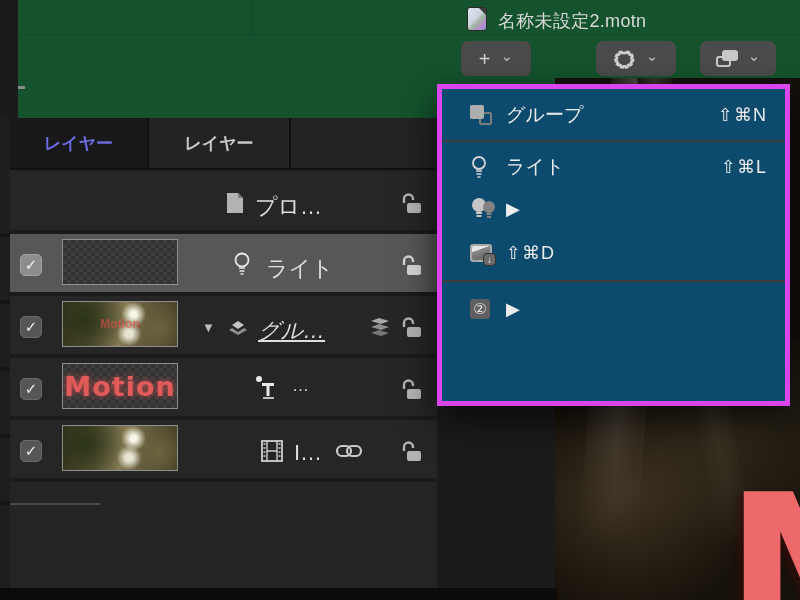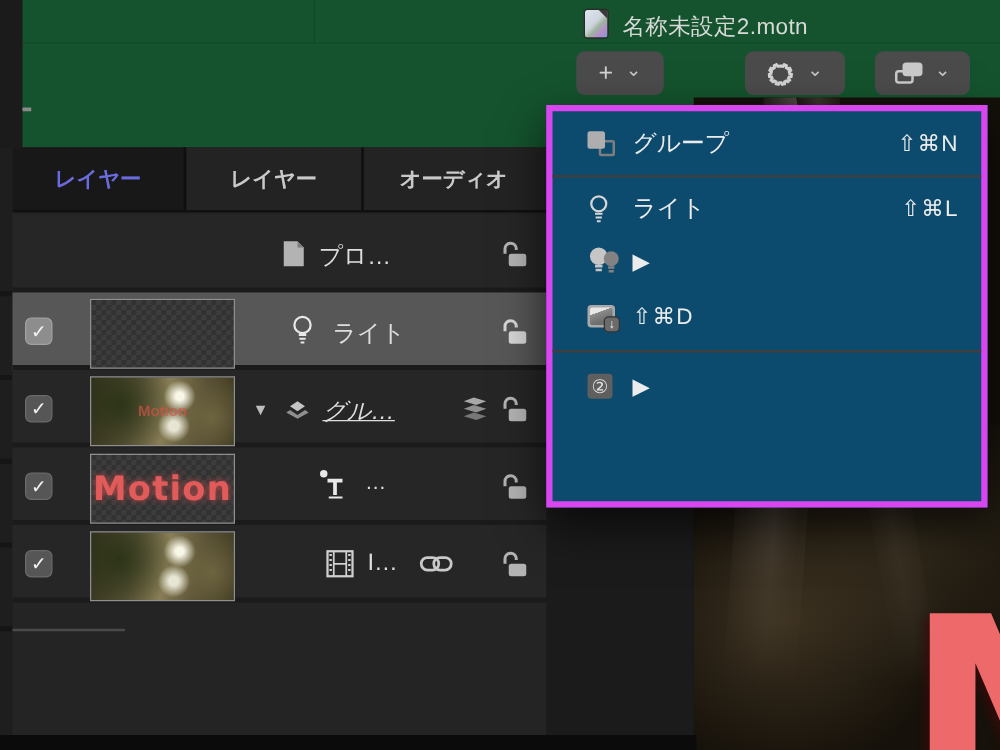--- a/index.html
+++ b/index.html
@@ -65,36 +65,36 @@
   #tab-layers { width:139px; } #tab-media { width:142px; } #tab-audio { width:144px; border-right:none; }
 
   #rows { position:absolute; left:0; top:54px; width:427px; }
   .row { position:relative; width:427px; height:62px; background:#262626;
     border-bottom:4px solid #1b1b1b; display:flex; align-items:center; }
   .row.selected { background:#575757; }
   .cb { position:absolute; left:10px; top:20px; width:22px; height:22px; border-radius:5px;
     background:#565656; border:1px solid #6a6a6a; display:flex; align-items:center;
     justify-content:center; color:#f2f2f2; font-size:15px; font-weight:bold; }
   .row.selected .cb { background:#8d8d8d; border-color:#a2a2a2; }
-  .thumb { position:absolute; left:62px; top:5px; width:116px; height:56px;
+  .thumb { position:absolute; left:52px; top:5px; width:116px; height:46px;
     border:1px solid #8f8f8f; overflow:hidden; display:flex; align-items:center; justify-content:center; }
   .checker { background-color:#323232;
     background-image:linear-gradient(45deg,#3d3d3d 25%,transparent 25%,transparent 75%,#3d3d3d 75%),
                      linear-gradient(45deg,#3d3d3d 25%,transparent 25%,transparent 75%,#3d3d3d 75%);
     background-size:8px 8px; background-position:0 0,4px 4px; }
   .forest { background:
       radial-gradient(circle at 62% 28%, rgba(255,255,240,.95) 0 4%, transparent 16%),
       radial-gradient(circle at 58% 72%, rgba(250,250,235,.85) 0 5%, transparent 17%),
       radial-gradient(circle at 20% 40%, rgba(40,50,20,.9), transparent 45%),
       radial-gradient(circle at 85% 60%, rgba(120,110,70,.8), transparent 50%),
       linear-gradient(100deg,#33301c 0%,#5a5238 28%,#8a7f57 52%,#4c452e 75%,#262310 100%); }
   .thumb-motion-text { color:#e25b5b; font-weight:bold; font-size:27px; letter-spacing:1px;
     font-family:"DejaVu Sans",sans-serif; text-shadow:0 0 6px rgba(226,80,80,.8); }
   .thumb-faint-text { position:absolute; color:rgba(220,80,70,.65); font-size:12px; font-weight:bold; }
-  .row-label { font-size:19px; color:#dedede; white-space:nowrap; }
+  .row-label { font-size:22px; color:#dedede; white-space:nowrap; }
   .row-label.underline { text-decoration:underline; }
   .lock { position:absolute; right:14px; top:19px; width:24px; height:24px; }
   .disclosure { font-size:13px; color:#bdbdbd; }
   .dots { color:#dedede; font-size:17px; letter-spacing:1px; }
   #panel-footer { left:0; top:588px; width:557px; height:12px; background:#0b0b0b; }
   #row5-underline { position:absolute; left:10px; top:503px; width:90px; height:2px; background:#4a4a4a; }
 
   
   #menu { left:437px; top:84px; width:353px; height:322px; background:#0c4a6e;
     border:5px solid #d946ef; box-shadow:0 14px 34px rgba(0,0,0,.65); padding-top:6px; }
@@ -167,21 +167,20 @@
     <div class="gutter-tick" style="top:182px"></div>
     <div class="gutter-tick" style="top:249px"></div>
     <div class="gutter-tick" style="top:316px"></div>
     <div class="gutter-tick" style="top:383px"></div>
   </div>
 
   <div id="panel" class="abs">
     <div id="tabbar">
       <div id="tab-layers" class="tab active">レイヤー</div>
       <div id="tab-media" class="tab">レイヤー</div>
-      <div id="tab-audio" class="tab">オーディオ</div>
     </div>
 
     <div id="rows">
 
       <div class="row">
         <svg width="18" height="22" viewBox="0 0 18 22" style="position:absolute;left:216px;top:20px">
           <path d="M1 1 h11 l5 5 v15 h-16 z" fill="#b3b3b3"></path>
           <path d="M12 1 l5 5 h-5 z" fill="#7d7d7d"></path>
         </svg>
         <span class="row-label" style="position:absolute;left:245px;top:20px">プロ…</span>

